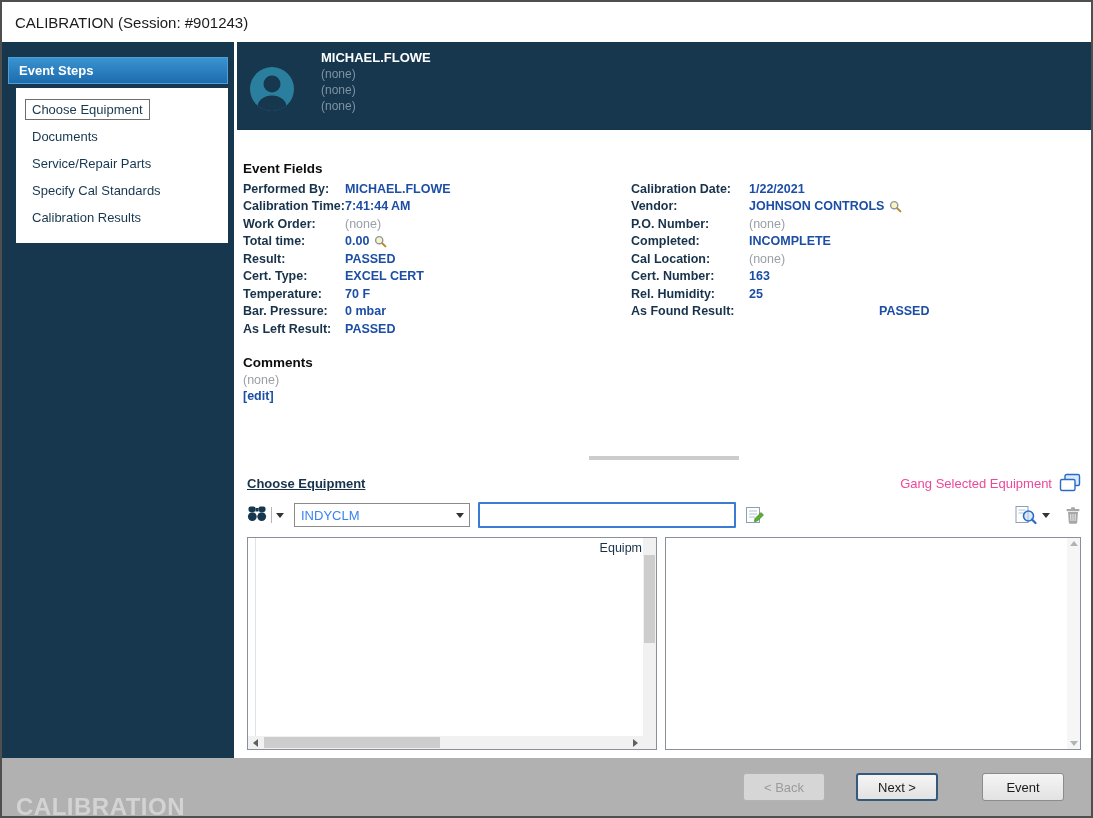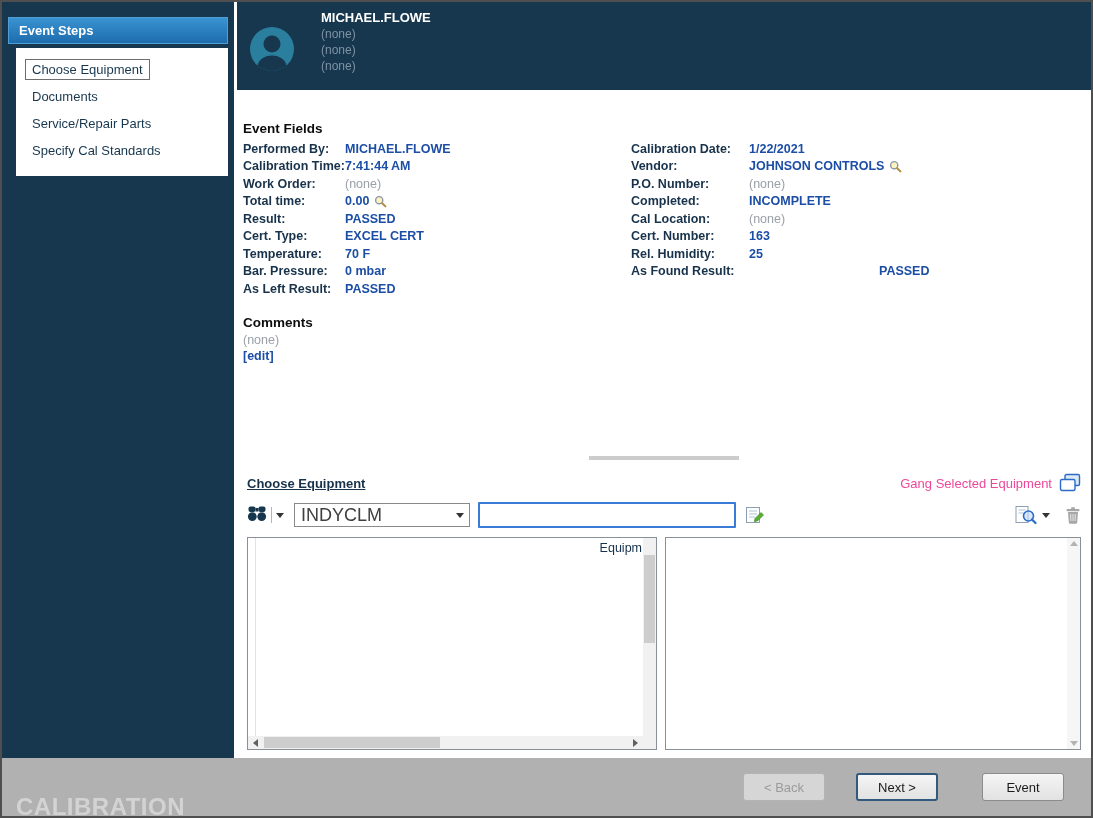--- a/index.html
+++ b/index.html
@@ -58,21 +58,21 @@
   
   .equip { height: 293px; flex: 0 0 auto; padding: 6px 10px 0 10px; display: flex; flex-direction: column; }
   .equip-header { display: flex; align-items: center; height: 24px; flex: 0 0 auto; }
   .equip-title { font-size: 13px; font-weight: bold; text-decoration: underline; color: #17324a; }
   .gang { margin-left: auto; display: flex; align-items: center; gap: 7px; }
   .gang-label { font-size: 13px; color: #ec4899; }
 
   .toolbar { display: flex; align-items: center; margin-top: 6px; height: 28px; flex: 0 0 auto; }
   .find-group { display: flex; align-items: center; gap: 4px; margin-right: 10px; cursor: pointer; }
   .vsep { width: 1px; height: 16px; background: #b5b5b5; }
-  .combo { width: 176px; height: 24px; border: 1px solid #8a8a8a; background: #fff; display: flex; align-items: center; padding-left: 6px; font-size: 18px; color: #404040; cursor: default; }
+  .combo { width: 176px; height: 24px; border: 1px solid #8a8a8a; background: #fff; display: flex; align-items: center; padding-left: 6px; font-size: 13px; color: #3b82f6; cursor: default; }
   .combo-arrow { margin-left: auto; width: 18px; height: 100%; display: flex; align-items: center; justify-content: center; }
   .search-box { width: 258px; height: 26px; margin-left: 8px; border: 2px solid #3a7bd5; border-radius: 1px; background: #fff; font: 13px "Liberation Sans", sans-serif; padding: 0 4px; outline: none; }
   .icon-btn { display: inline-flex; align-items: center; cursor: pointer; }
   .edit-btn { margin-left: 9px; }
   .right-icons { margin-left: auto; display: flex; align-items: center; gap: 5px; }
   .trash-btn { margin-left: 10px; }
 
   .lists { display: flex; gap: 8px; margin-top: 8px; flex: 1; min-height: 0; margin-bottom: 8px; }
   .list { border: 1px solid #8a9099; background: #fff; position: relative; overflow: hidden; text-align: center; }
   .list.left { width: 410px; flex: 0 0 auto; }
@@ -103,37 +103,43 @@
   .buttons { margin-left: auto; display: flex; align-items: flex-start; }
   .btn { height: 28px; width: 82px; font: 13px "Liberation Sans", sans-serif; color: #1b1b1b; background: linear-gradient(#f5f5f5, #e2e2e2); border: 1px solid #8c8c8c; border-radius: 3px; cursor: pointer; }
   .btn.back { color: #9b9b9b; background: #d6d6d6; border-color: #b3b3b3; margin-right: 31px; cursor: default; }
   .btn.next { border: 2px solid #33597c; margin-right: 44px; }
 </style>
 </head>
 <body>
 
 <div class="window">
 
+  <div class="titlebar">
+    <span>CALIBRATION (Session: #901243)</span>
+  </div>
 
   <div class="body">
 
     <div class="sidebar">
       <div class="event-steps">Event Steps</div>
       <div class="steps-box">
         <div class="step selected">
           <span class="lbl">Choose Equipment</span>
         </div>
         <div class="step">
           <span class="lbl">Documents</span>
         </div>
         <div class="step">
           <span class="lbl">Service/Repair Parts</span>
         </div>
         <div class="step">
           <span class="lbl">Specify Cal Standards</span>
+        </div>
+        <div class="step">
+          <span class="lbl">Calibration Results</span>
         </div>
       </div>
     </div>
 
     <div class="main">
 
       <div class="banner">
         <div class="avatar">
           <svg width="46" height="46" viewBox="0 0 46 46">
             <defs>

